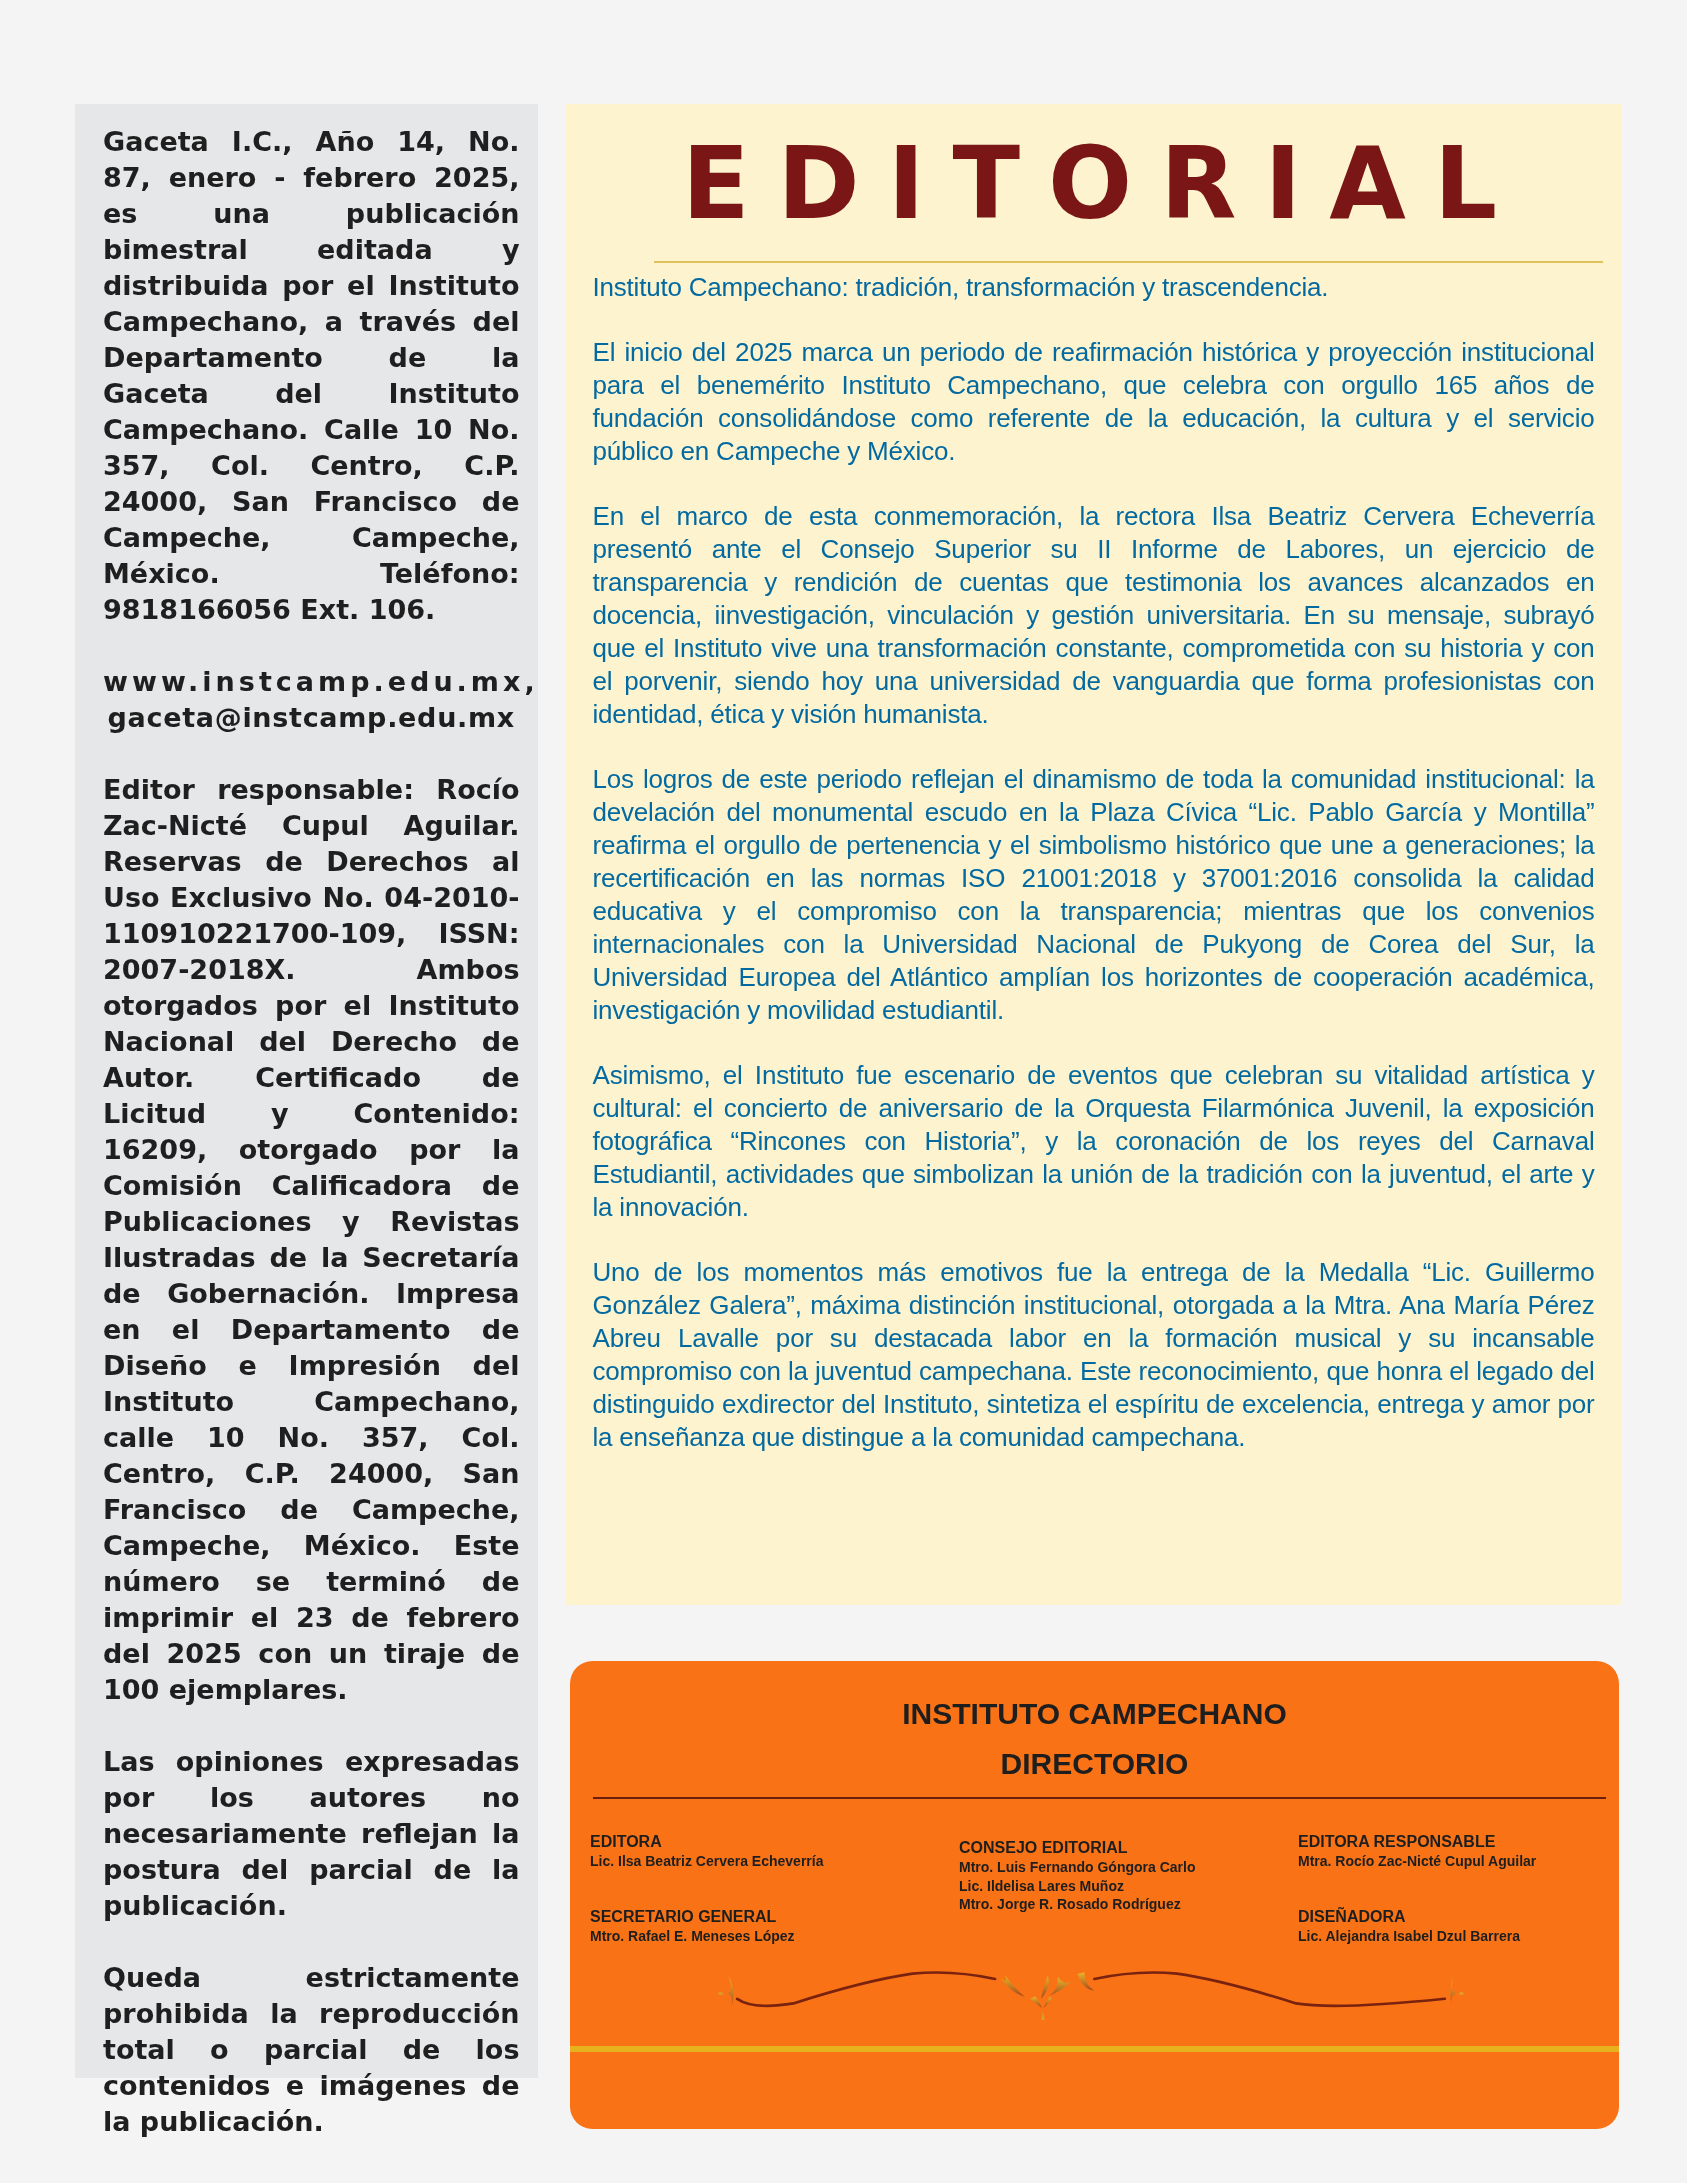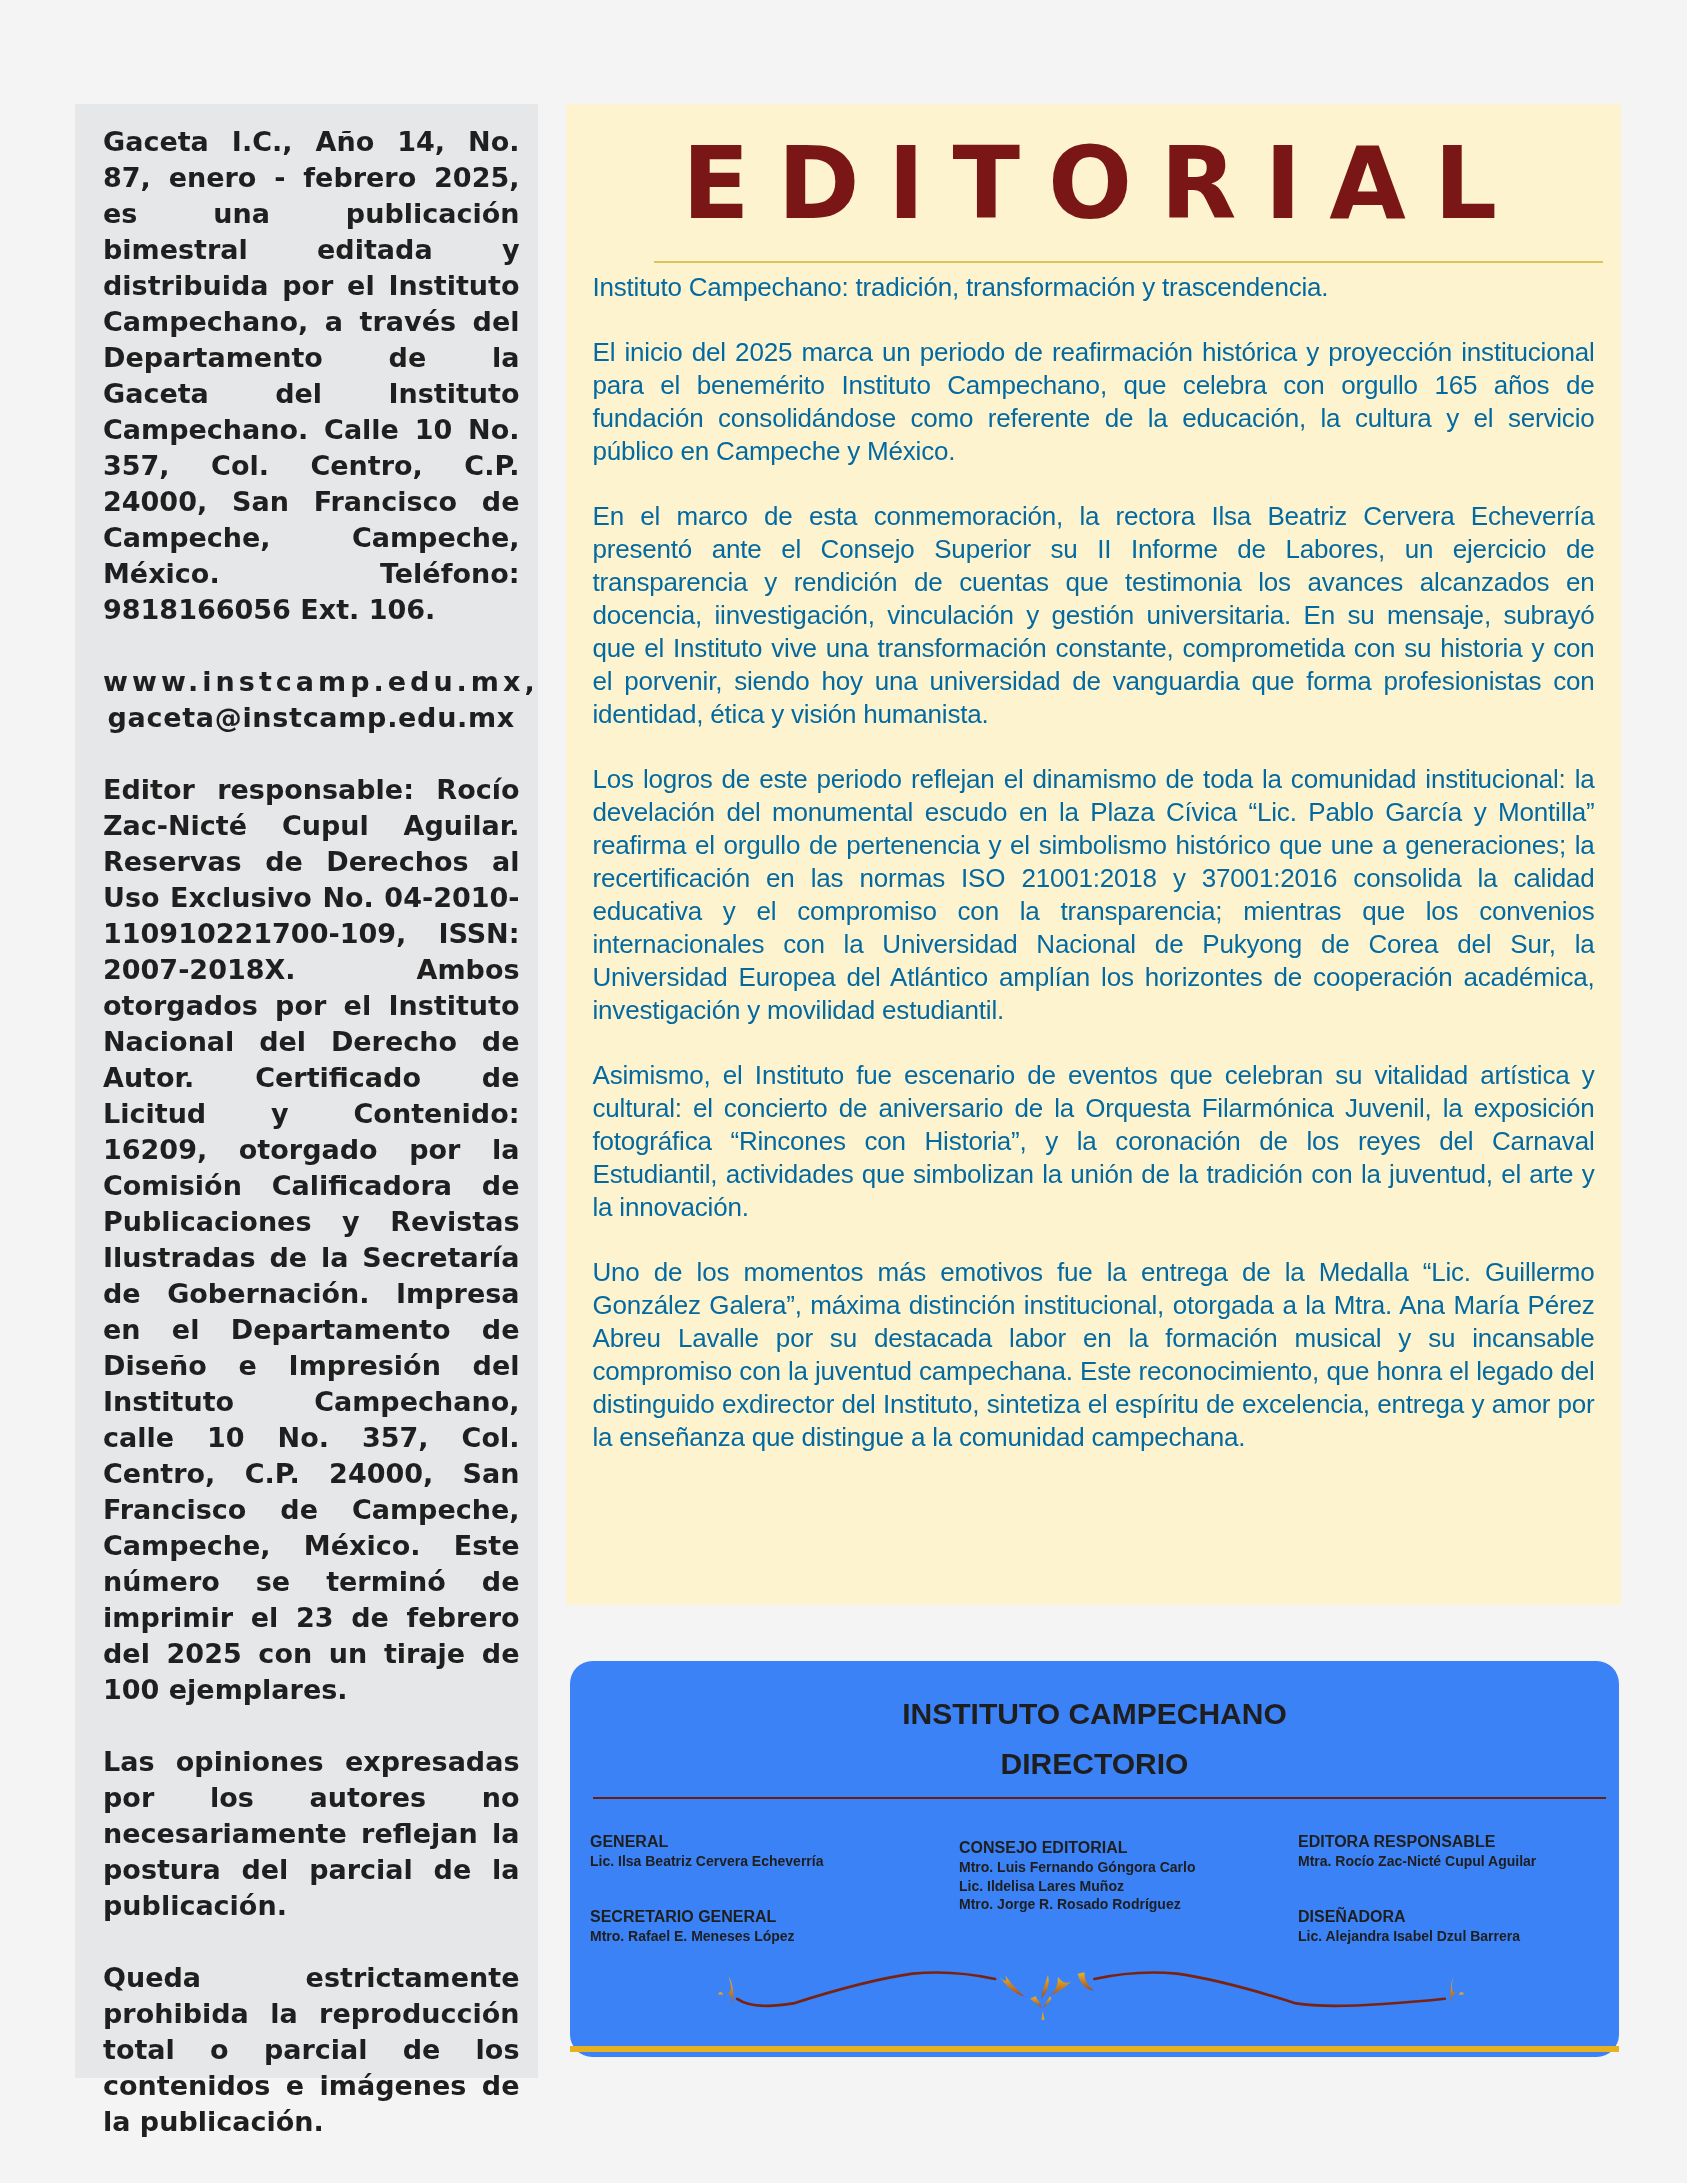--- a/index.html
+++ b/index.html
@@ -98,22 +98,22 @@
       text-align: left;
       margin-bottom: 32px;
     }
 
     
     .directory {
       position: absolute;
       left: 570px;
       top: 1661px;
       width: 1049px;
-      height: 396px;
-      background: #3b82f6;
+      height: 468px;
+      background: #f97316;
       border-radius: 22.5px;
       box-sizing: border-box;
     }
     .dir-head {
       position: absolute;
       left: 0;
       right: 0;
       top: 28px;
       text-align: center;
       font-family: "Liberation Sans", sans-serif;
@@ -202,21 +202,21 @@
 
 <section class="directory">
   <div class="dir-head">
     <div>INSTITUTO CAMPECHANO</div>
     <div>DIRECTORIO</div>
   </div>
   <div class="dir-rule"></div>
 
   <div class="dir-col col1">
     <div class="dir-entry">
-      <span class="dir-role">GENERAL</span>
+      <span class="dir-role">EDITORA</span>
       <span class="dir-name">Lic. Ilsa Beatriz Cervera Echeverría</span>
     </div>
     <div class="dir-entry">
       <span class="dir-role">SECRETARIO GENERAL</span>
       <span class="dir-name">Mtro. Rafael E. Meneses López</span>
     </div>
   </div>
 
   <div class="dir-col col2">
     <div class="dir-entry">

